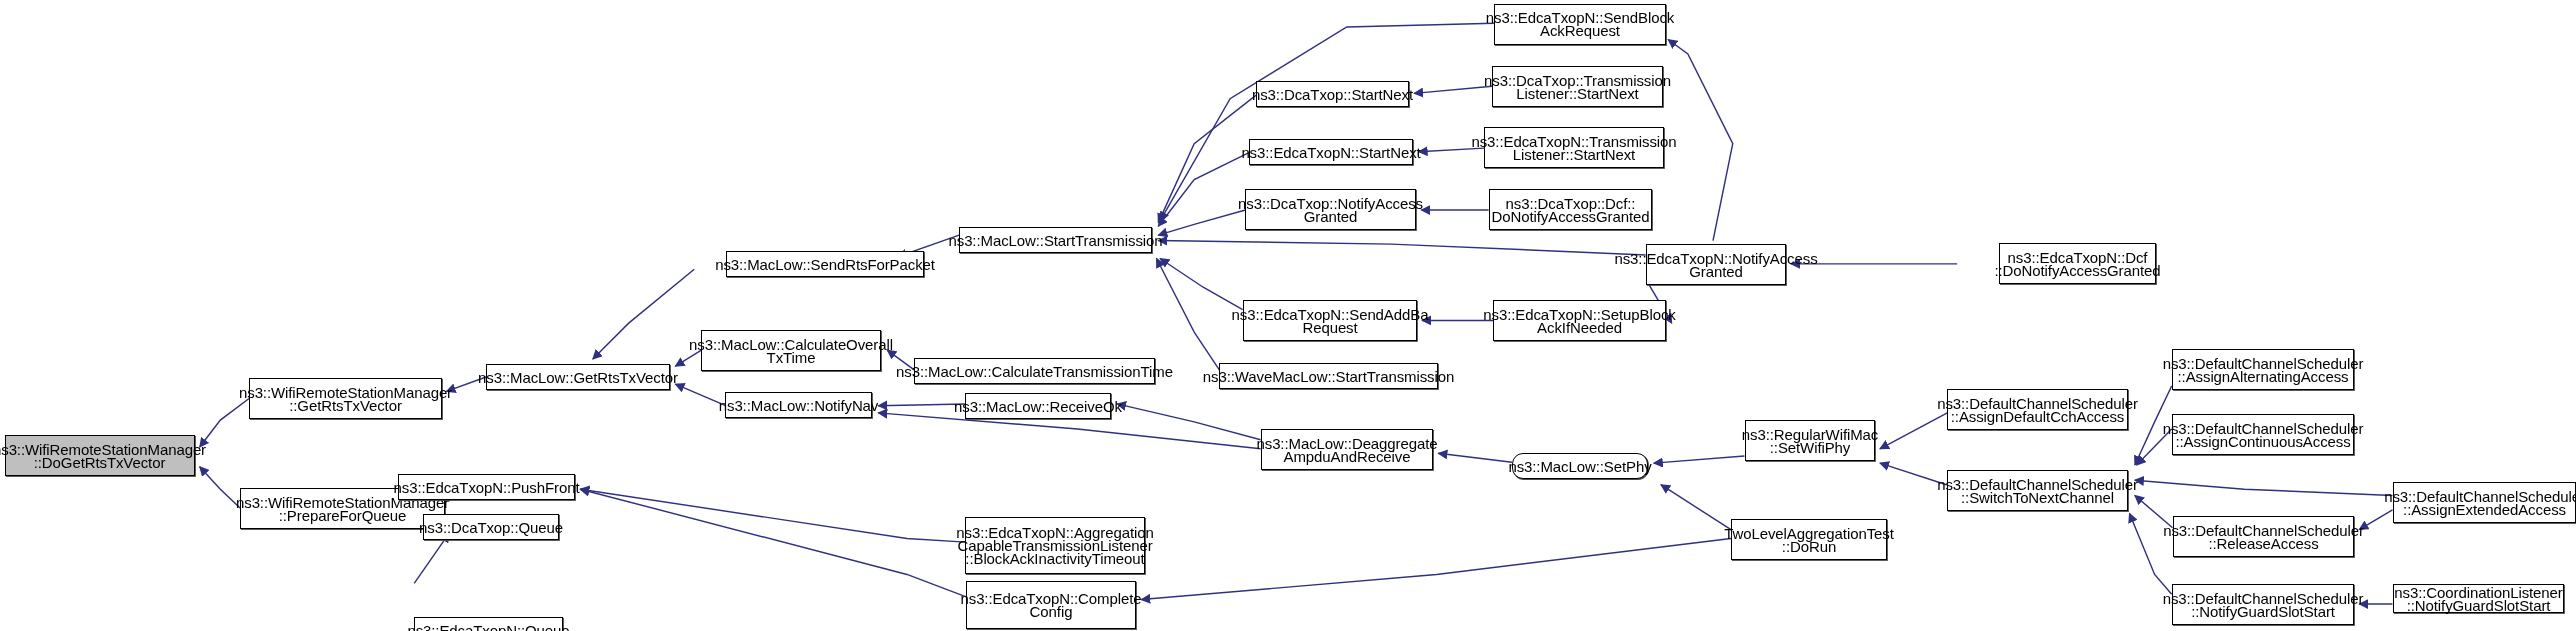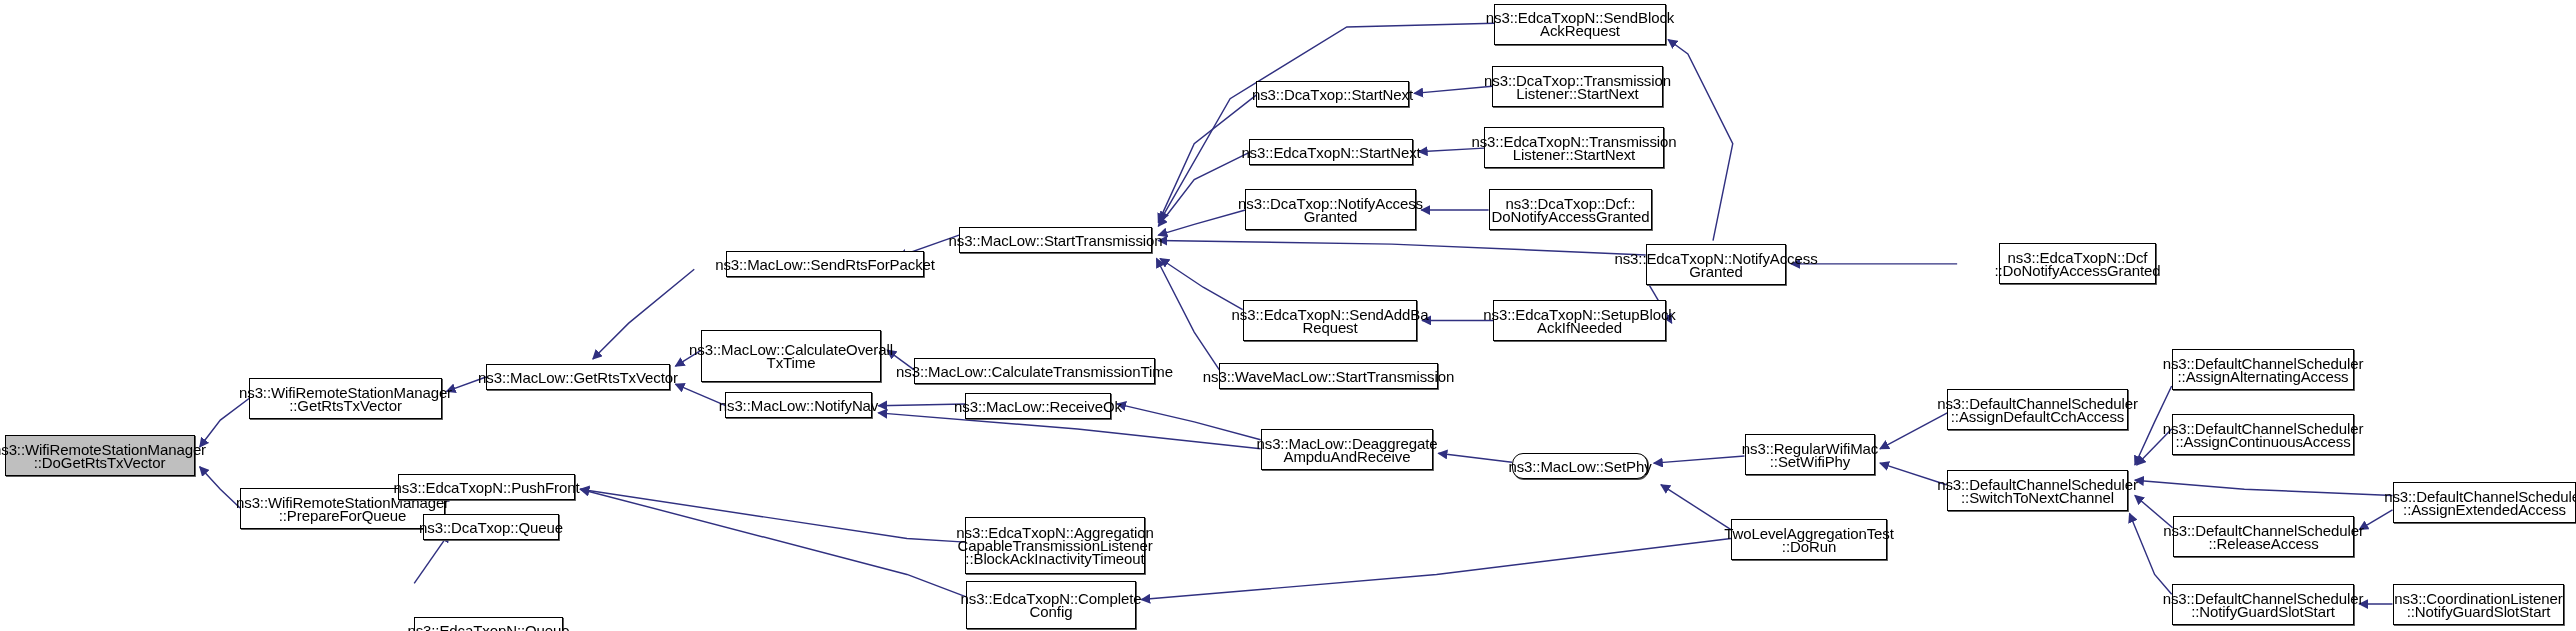--- a/index.html
+++ b/index.html
@@ -99,21 +99,21 @@
   </svg>
   <div id="node-layer">
       <div class="node root" style="left: 4.5px; top: 435px; width: 190px; height: 41px;">ns3::WifiRemoteStationManager
 ::DoGetRtsTxVector</div>
       <div class="node" style="left: 249px; top: 378px; width: 193px; height: 41px;">ns3::WifiRemoteStationManager
 ::GetRtsTxVector</div>
       <div class="node" style="left: 240px; top: 488px; width: 205px; height: 41px;">ns3::WifiRemoteStationManager
 ::PrepareForQueue</div>
       <div class="node" style="left: 486px; top: 364px; width: 184px; height: 26px;">ns3::MacLow::GetRtsTxVector</div>
       <div class="node" style="left: 694px; top: 251px; width: 198px; height: 26px; margin-left: 32px;">ns3::MacLow::SendRtsForPacket</div>
-      <div class="node" style="left: 701px; top: 330px; width: 180px; height: 52px;">ns3::MacLow::CalculateOverall
+      <div class="node" style="left: 701px; top: 330px; width: 180px; height: 41px;">ns3::MacLow::CalculateOverall
 TxTime</div>
       <div class="node" style="left: 725px; top: 392px; width: 147px; height: 26px;">ns3::MacLow::NotifyNav</div>
       <div class="node" style="left: 398px; top: 474px; width: 177px; height: 26px;">ns3::EdcaTxopN::PushFront</div>
       <div class="node" style="left: 423px; top: 514px; width: 136px; height: 26px;">ns3::DcaTxop::Queue</div>
       <div class="node" style="left: 414px; top: 573px; width: 149px; height: 26px; margin-top: 44px;">ns3::EdcaTxopN::Queue</div>
       <div class="node" style="left: 959px; top: 227px; width: 193px; height: 26px;">ns3::MacLow::StartTransmission</div>
       <div class="node" style="left: 914px; top: 358px; width: 241px; height: 26px;">ns3::MacLow::CalculateTransmissionTime</div>
       <div class="node" style="left: 965px; top: 393px; width: 146px; height: 26px;">ns3::MacLow::ReceiveOk</div>
       <div class="node" style="left: 965px; top: 517px; width: 180px; height: 57px;">ns3::EdcaTxopN::Aggregation
 CapableTransmissionListener
@@ -135,37 +135,37 @@
 Listener::StartNext</div>
       <div class="node" style="left: 1484px; top: 127px; width: 180px; height: 41px;">ns3::EdcaTxopN::Transmission
 Listener::StartNext</div>
       <div class="node" style="left: 1489px; top: 189px; width: 163px; height: 41px;">ns3::DcaTxop::Dcf::
 DoNotifyAccessGranted</div>
       <div class="node" style="left: 1493px; top: 300px; width: 173px; height: 41px;">ns3::EdcaTxopN::SetupBlock
 AckIfNeeded</div>
       <div class="node" style="left: 1512px; top: 453px; width: 136px; height: 26px; border-radius: 11px;">ns3::MacLow::SetPhy</div>
       <div class="node" style="left: 1646px; top: 244px; width: 140px; height: 41px;">ns3::EdcaTxopN::NotifyAccess
 Granted</div>
-      <div class="node" style="left: 1745px; top: 434px; width: 130px; height: 41px;">ns3::RegularWifiMac
+      <div class="node" style="left: 1745px; top: 420px; width: 130px; height: 41px;">ns3::RegularWifiMac
 ::SetWifiPhy</div>
       <div class="node" style="left: 1731px; top: 519px; width: 156px; height: 41px;">TwoLevelAggregationTest
 ::DoRun</div>
       <div class="node" style="left: 1957px; top: 243px; width: 157px; height: 41px; margin-left: 42px;">ns3::EdcaTxopN::Dcf
 ::DoNotifyAccessGranted</div>
       <div class="node" style="left: 1947px; top: 389px; width: 181px; height: 41px;">ns3::DefaultChannelScheduler
 ::AssignDefaultCchAccess</div>
       <div class="node" style="left: 1947px; top: 470px; width: 181px; height: 41px;">ns3::DefaultChannelScheduler
 ::SwitchToNextChannel</div>
       <div class="node" style="left: 2172px; top: 349px; width: 182px; height: 41px;">ns3::DefaultChannelScheduler
 ::AssignAlternatingAccess</div>
       <div class="node" style="left: 2172px; top: 414px; width: 182px; height: 41px;">ns3::DefaultChannelScheduler
 ::AssignContinuousAccess</div>
       <div class="node" style="left: 2173px; top: 516px; width: 181px; height: 41px;">ns3::DefaultChannelScheduler
 ::ReleaseAccess</div>
       <div class="node" style="left: 2172px; top: 584px; width: 182px; height: 41px;">ns3::DefaultChannelScheduler
 ::NotifyGuardSlotStart</div>
       <div class="node" style="left: 2393px; top: 482px; width: 183px; height: 41px;">ns3::DefaultChannelScheduler
 ::AssignExtendedAccess</div>
-      <div class="node" style="left: 2393px; top: 584px; width: 171px; height: 41px;">ns3::CoordinationListener
+      <div class="node" style="left: 2393px; top: 584px; width: 171px; height: 29px;">ns3::CoordinationListener
 ::NotifyGuardSlotStart</div>
     </div>
 </div>
 
 
 </body></html>

